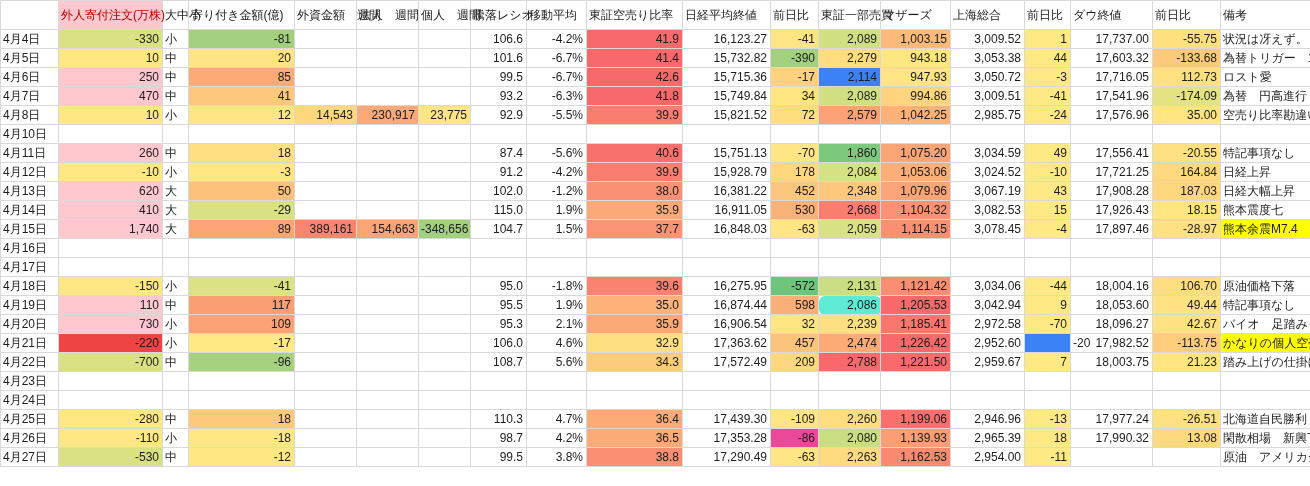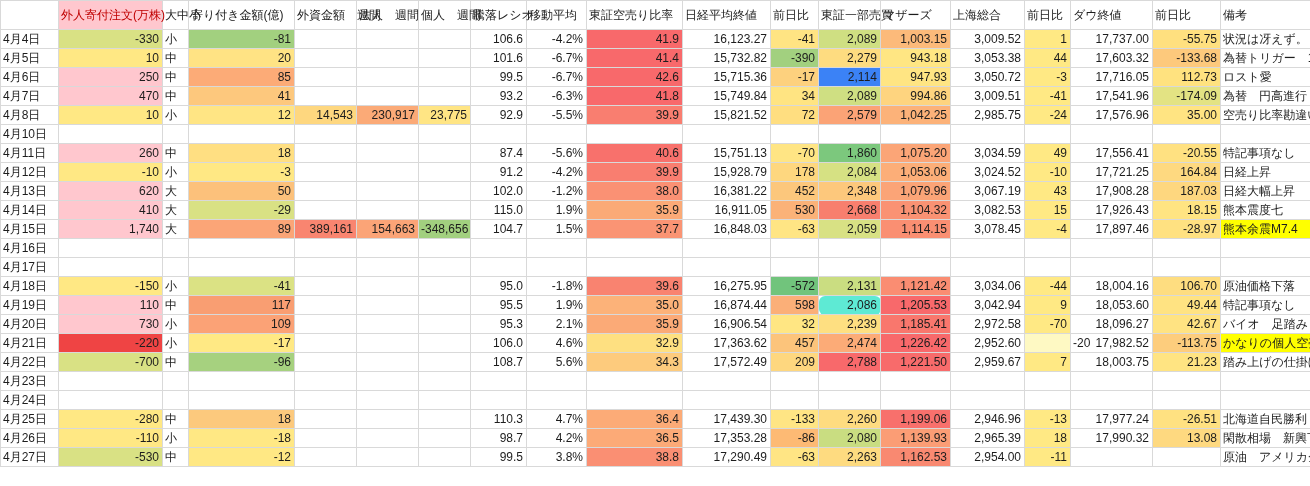--- a/index.html
+++ b/index.html
@@ -426,21 +426,21 @@
         <td class="num"></td>
         <td class="num"></td>
         <td class="num">106.0</td>
         <td class="num">4.6%</td>
         <td class="num" style="background: rgb(254, 224, 129);">32.9</td>
         <td class="num">17,363.62</td>
         <td class="num" style="background: rgb(252, 196, 123);">457</td>
         <td class="num" style="background: rgb(252, 171, 119);">2,474</td>
         <td class="num" style="background: rgb(248, 105, 107);">1,226.42</td>
         <td class="num">2,952.60</td>
-        <td class="num red" style="background: #fef9c3; padding-left: 48px;">-20</td>
+        <td class="num red" style="background: #3b82f6; padding-left: 48px;">-20</td>
         <td class="num">17,982.52</td>
         <td class="num red" style="background: rgb(253, 205, 125);">-113.75</td>
         <td class="txt" style="background: rgb(255, 255, 0);">かなりの個人空売り　踏み</td>
       </tr>
       <tr>
         <td class="txt date-cell">4月22日</td>
         <td class="num red" style="background: rgb(217, 225, 132);">-700</td>
         <td class="txt">中</td>
         <td class="num red" style="background: rgb(166, 209, 127);">-96</td>
         <td class="num"></td>
@@ -506,42 +506,42 @@
         <td class="num red" style="background: rgb(255, 232, 132);">-280</td>
         <td class="txt">中</td>
         <td class="num" style="background: rgb(252, 201, 125);">18</td>
         <td class="num"></td>
         <td class="num"></td>
         <td class="num"></td>
         <td class="num">110.3</td>
         <td class="num">4.7%</td>
         <td class="num" style="background: rgb(252, 171, 119); margin-top: 47px;">36.4</td>
         <td class="num">17,439.30</td>
-        <td class="num red" style="background: rgb(255, 229, 132);">-133</td>
+        <td class="num red" style="background: rgb(255, 229, 132);">-109</td>
         <td class="num" style="background: rgb(254, 220, 128);">2,260</td>
         <td class="num" style="background: rgb(248, 112, 108);">1,199.06</td>
         <td class="num">2,946.96</td>
         <td class="num red" style="background: rgb(255, 233, 132);">-13</td>
         <td class="num">17,977.24</td>
         <td class="num red" style="background: rgb(255, 225, 129); margin-top: 48px;">-26.51</td>
         <td class="txt">北海道自民勝利</td>
       </tr>
       <tr>
         <td class="txt date-cell">4月26日</td>
         <td class="num red" style="background: rgb(255, 232, 132);">-110</td>
         <td class="txt">小</td>
         <td class="num red" style="background: rgb(255, 232, 132);">-18</td>
         <td class="num"></td>
         <td class="num"></td>
         <td class="num"></td>
         <td class="num">98.7</td>
         <td class="num">4.2%</td>
         <td class="num" style="background: rgb(252, 170, 119);">36.5</td>
         <td class="num">17,353.28</td>
-        <td class="num red" style="background: #fdba74;">-86</td>
+        <td class="num red" style="background: #ec4899;">-86</td>
         <td class="num" style="background: rgb(201, 221, 129);">2,080</td>
         <td class="num" style="background: rgb(251, 157, 117);">1,139.93</td>
         <td class="num">2,965.39</td>
         <td class="num" style="background: rgb(255, 233, 132);">18</td>
         <td class="num">17,990.32</td>
         <td class="num" style="background: rgb(254, 217, 128);">13.08</td>
         <td class="txt">閑散相場　新興下落</td>
       </tr>
       <tr>
         <td class="txt date-cell">4月27日</td>

